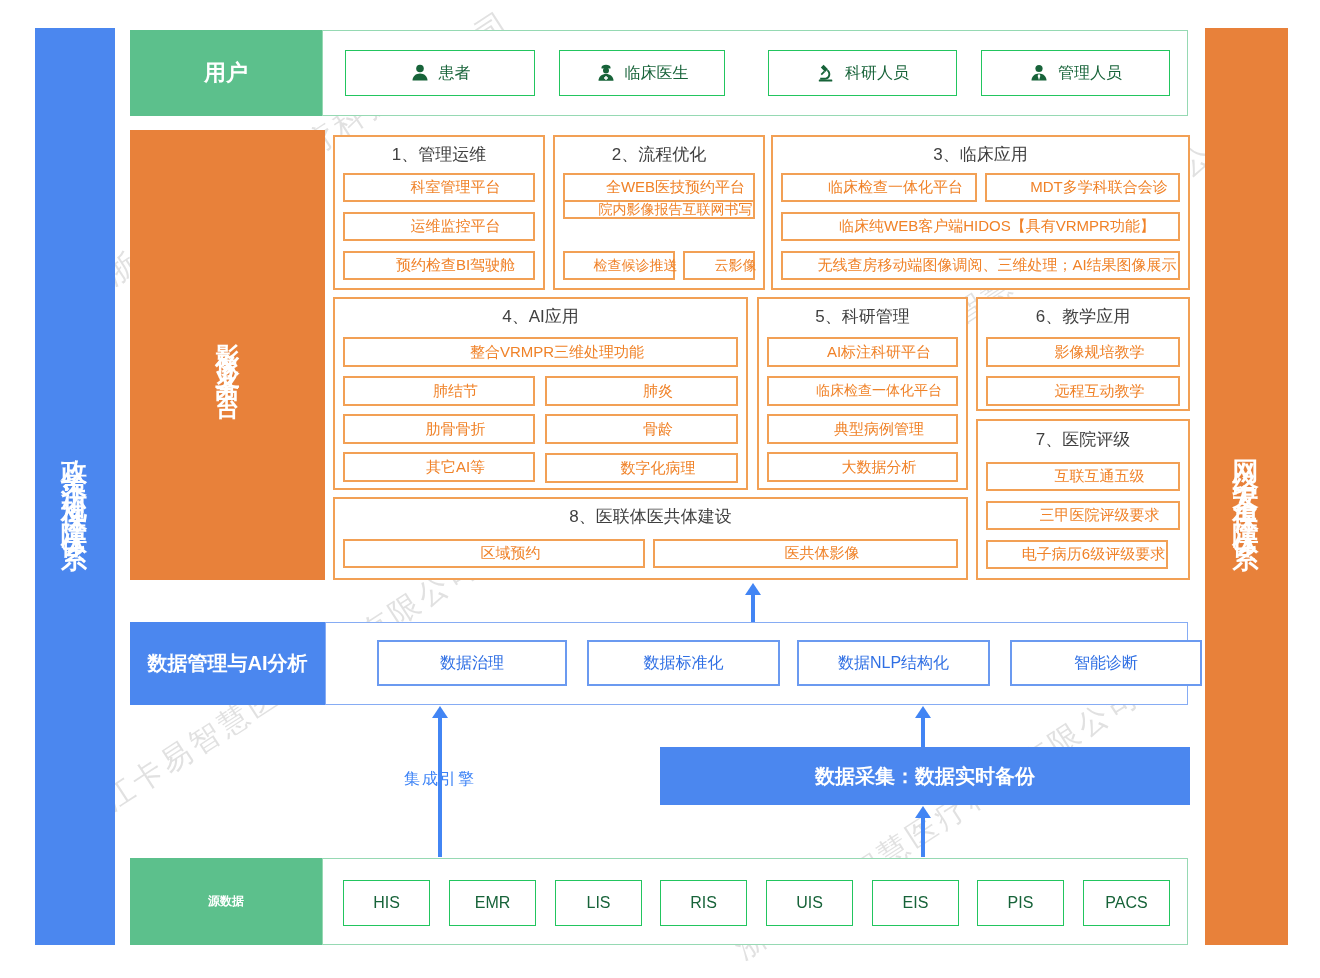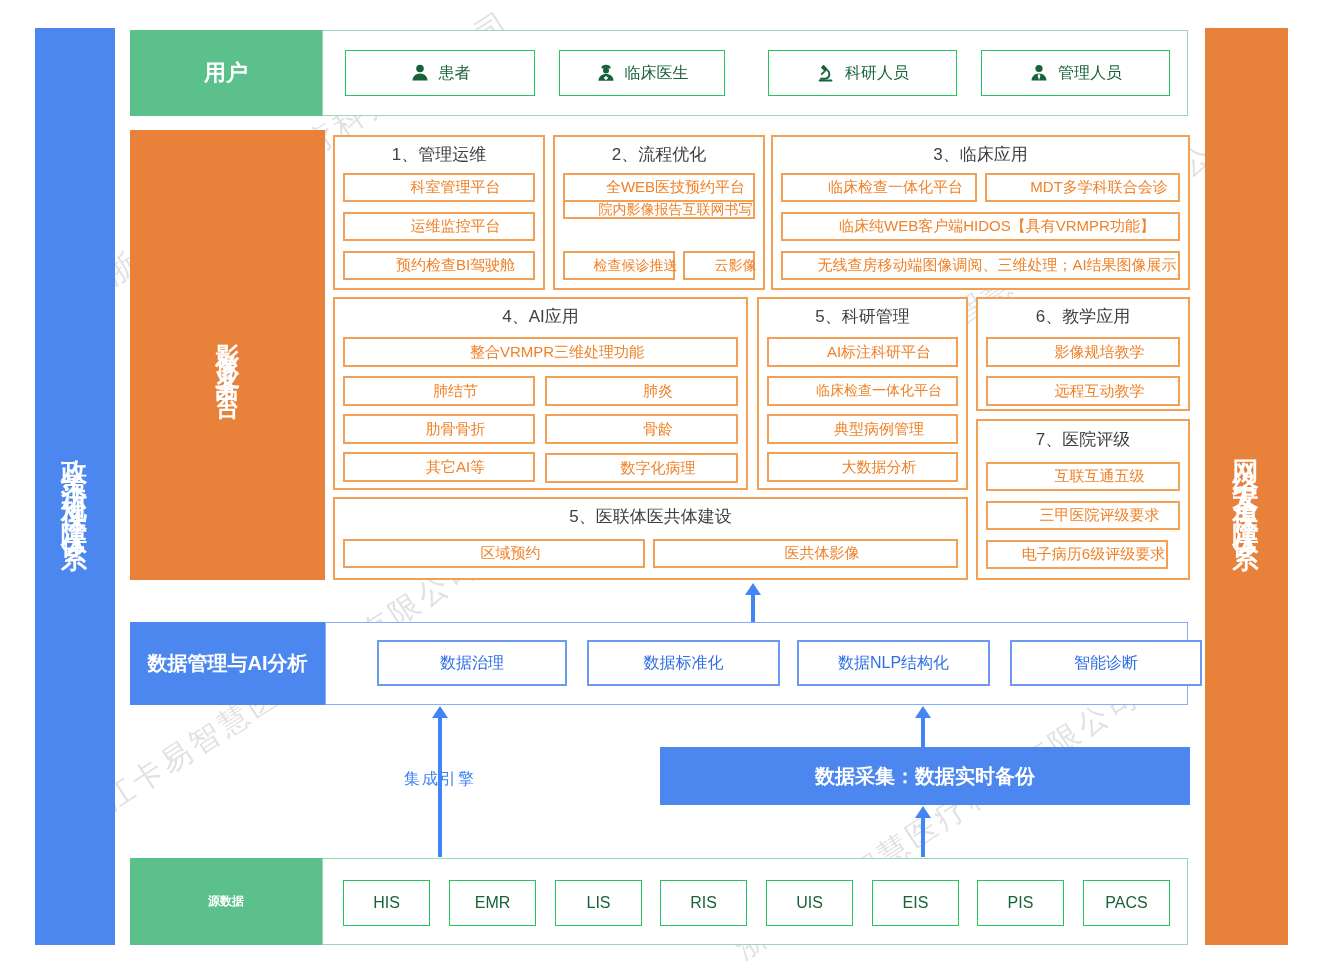--- a/index.html
+++ b/index.html
@@ -143,21 +143,21 @@
   <div class="abs oitem" style="left:986px;top:337px;width:194px;height:30px">影像规培教学</div>
   <div class="abs oitem" style="left:986px;top:376px;width:194px;height:30px">远程互动教学</div>
 
   <div class="abs osec" style="left:976px;top:419px;width:214px;height:161px"></div>
   <div class="abs otitle" style="left:976px;top:428px;width:214px">7、医院评级</div>
   <div class="abs oitem" style="left:986px;top:462px;width:194px;height:29px">互联互通五级</div>
   <div class="abs oitem" style="left:986px;top:501px;width:194px;height:29px">三甲医院评级要求</div>
   <div class="abs oitem" style="left:986px;top:540px;width:182px;height:29px">电子病历6级评级要求</div>
 
   <div class="abs osec" style="left:333px;top:497px;width:635px;height:83px"></div>
-  <div class="abs otitle" style="left:333px;top:505px;width:635px">5、医联体医共体建设</div>
+  <div class="abs otitle" style="left:333px;top:505px;width:635px">8、医联体医共体建设</div>
   <div class="abs oitem" style="left:343px;top:539px;width:302px;height:29px">区域预约</div>
   <div class="abs oitem" style="left:653px;top:539px;width:305px;height:29px">医共体影像</div>
 
   <div class="arrow" style="left:745px;top:583px;height:39px">
     <div class="head"></div>
       <div class="shaft"></div>
   </div>
 
   <div class="abs bhead" style="left:130px;top:622px;width:195px;height:83px">
     <span>数据管理与AI分析</span>

